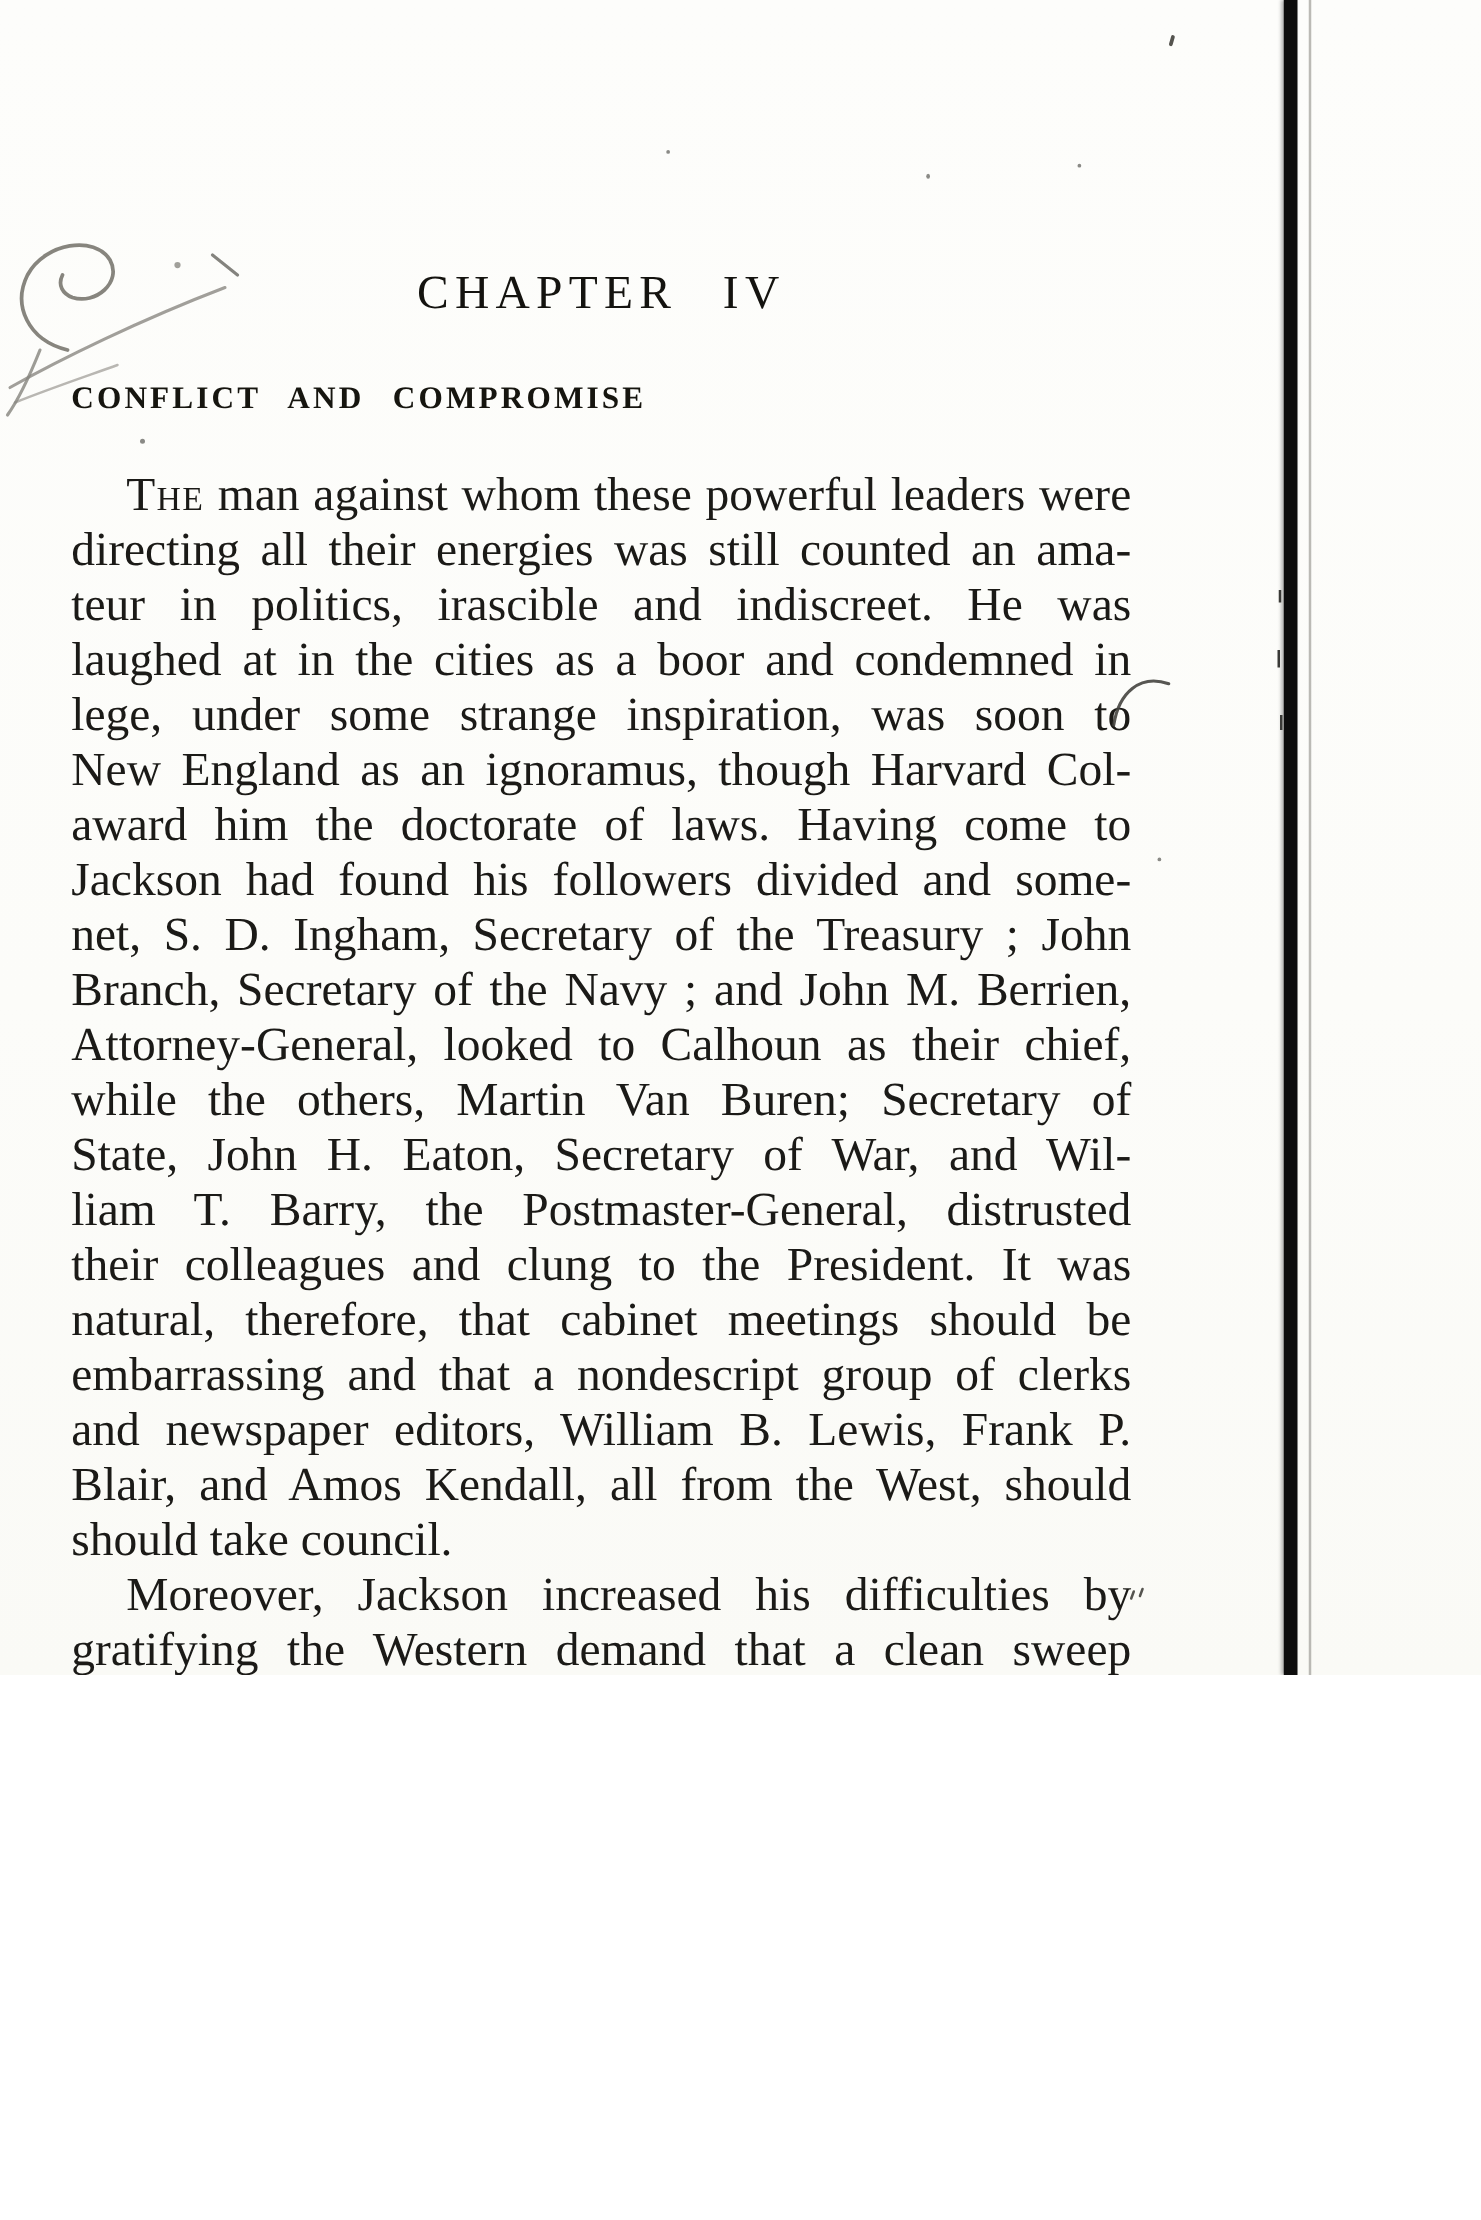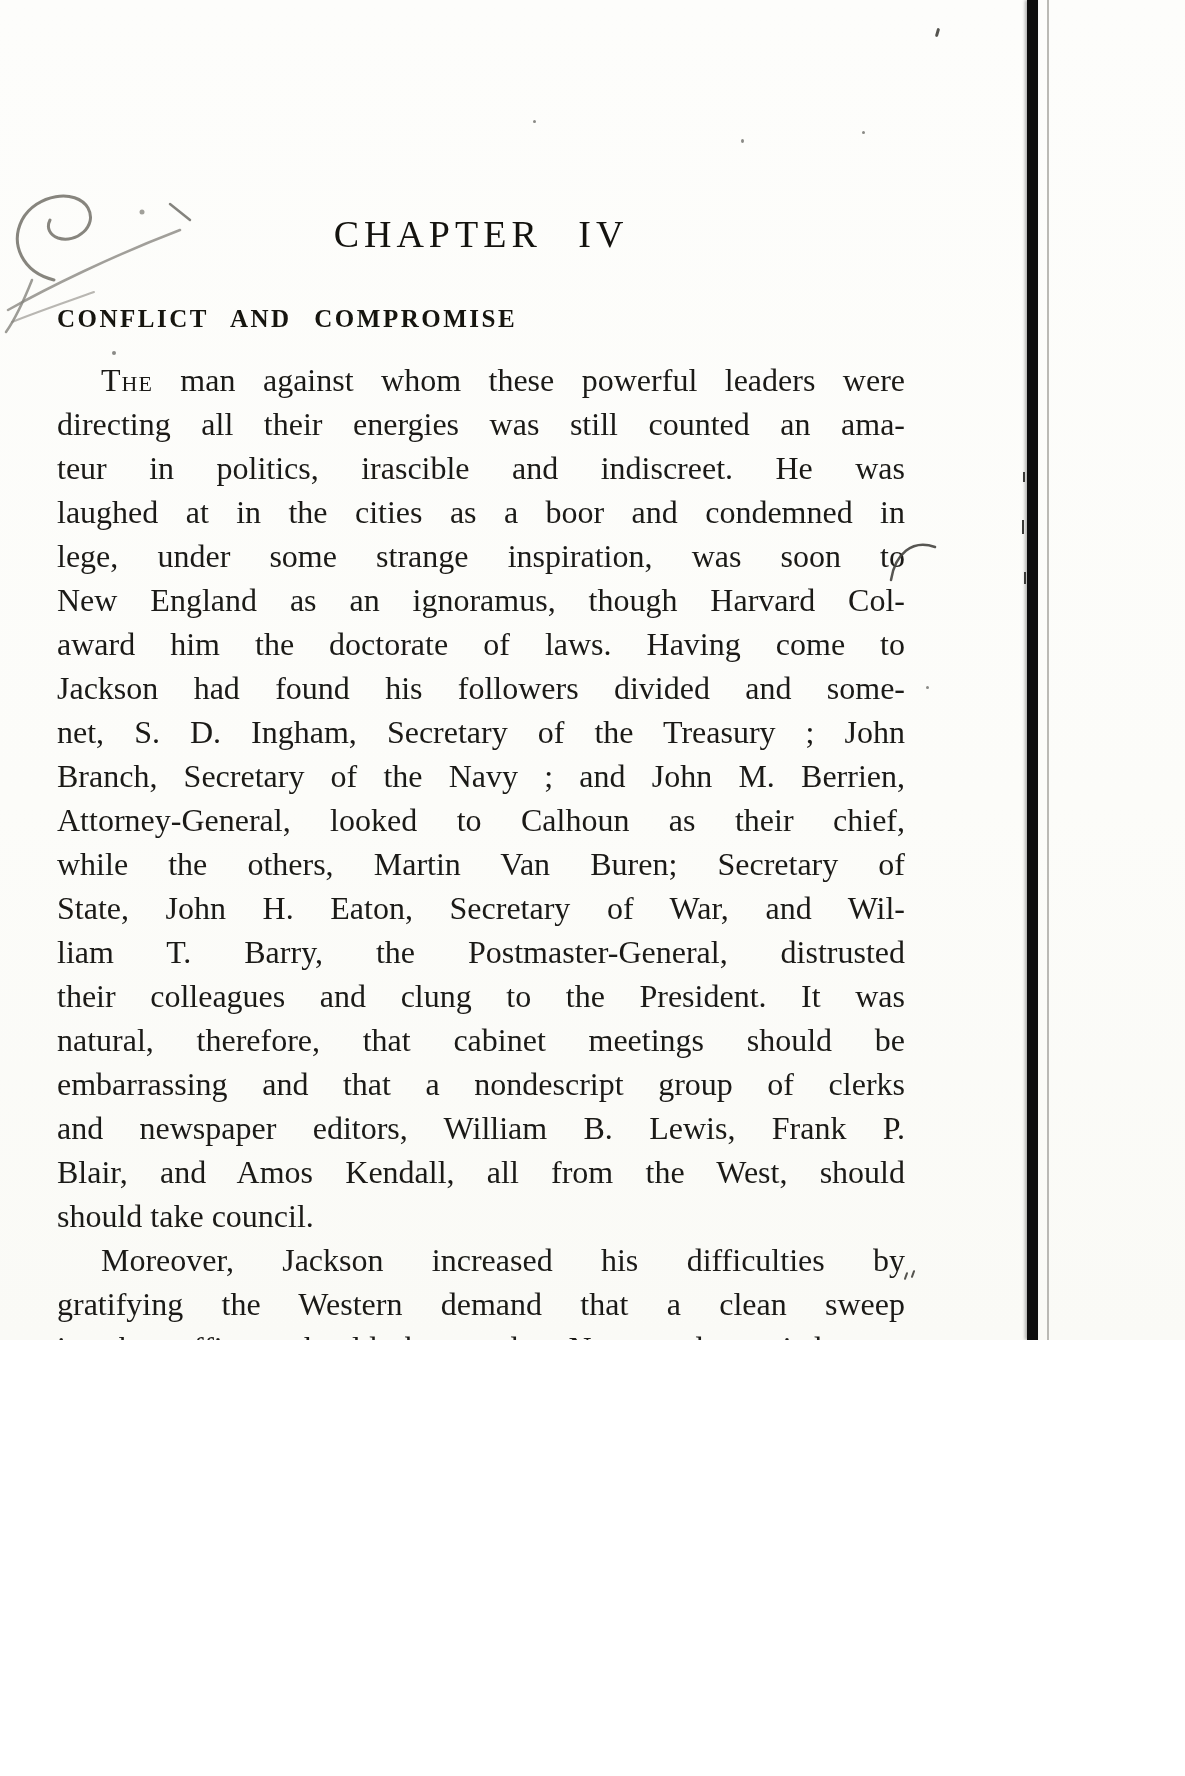--- a/index.html
+++ b/index.html
@@ -35,22 +35,22 @@
     font-size: 25px;
     line-height: 30px;
     font-weight: bold;
     letter-spacing: 2.5px;
     word-spacing: 14px;
     margin-top: 46px;
     color: #16150f;
   }
 
   .bodytext {
-    margin-top: 24px;
-    font-size: 32px;
+    margin-top: 40px;
+    font-size: 38px;
     line-height: 44px;
   }
 
   .line {
     text-align: justify;
     text-align-last: justify;
   }
   .line.endpara {
     text-align: center;
     text-align-last: left;

